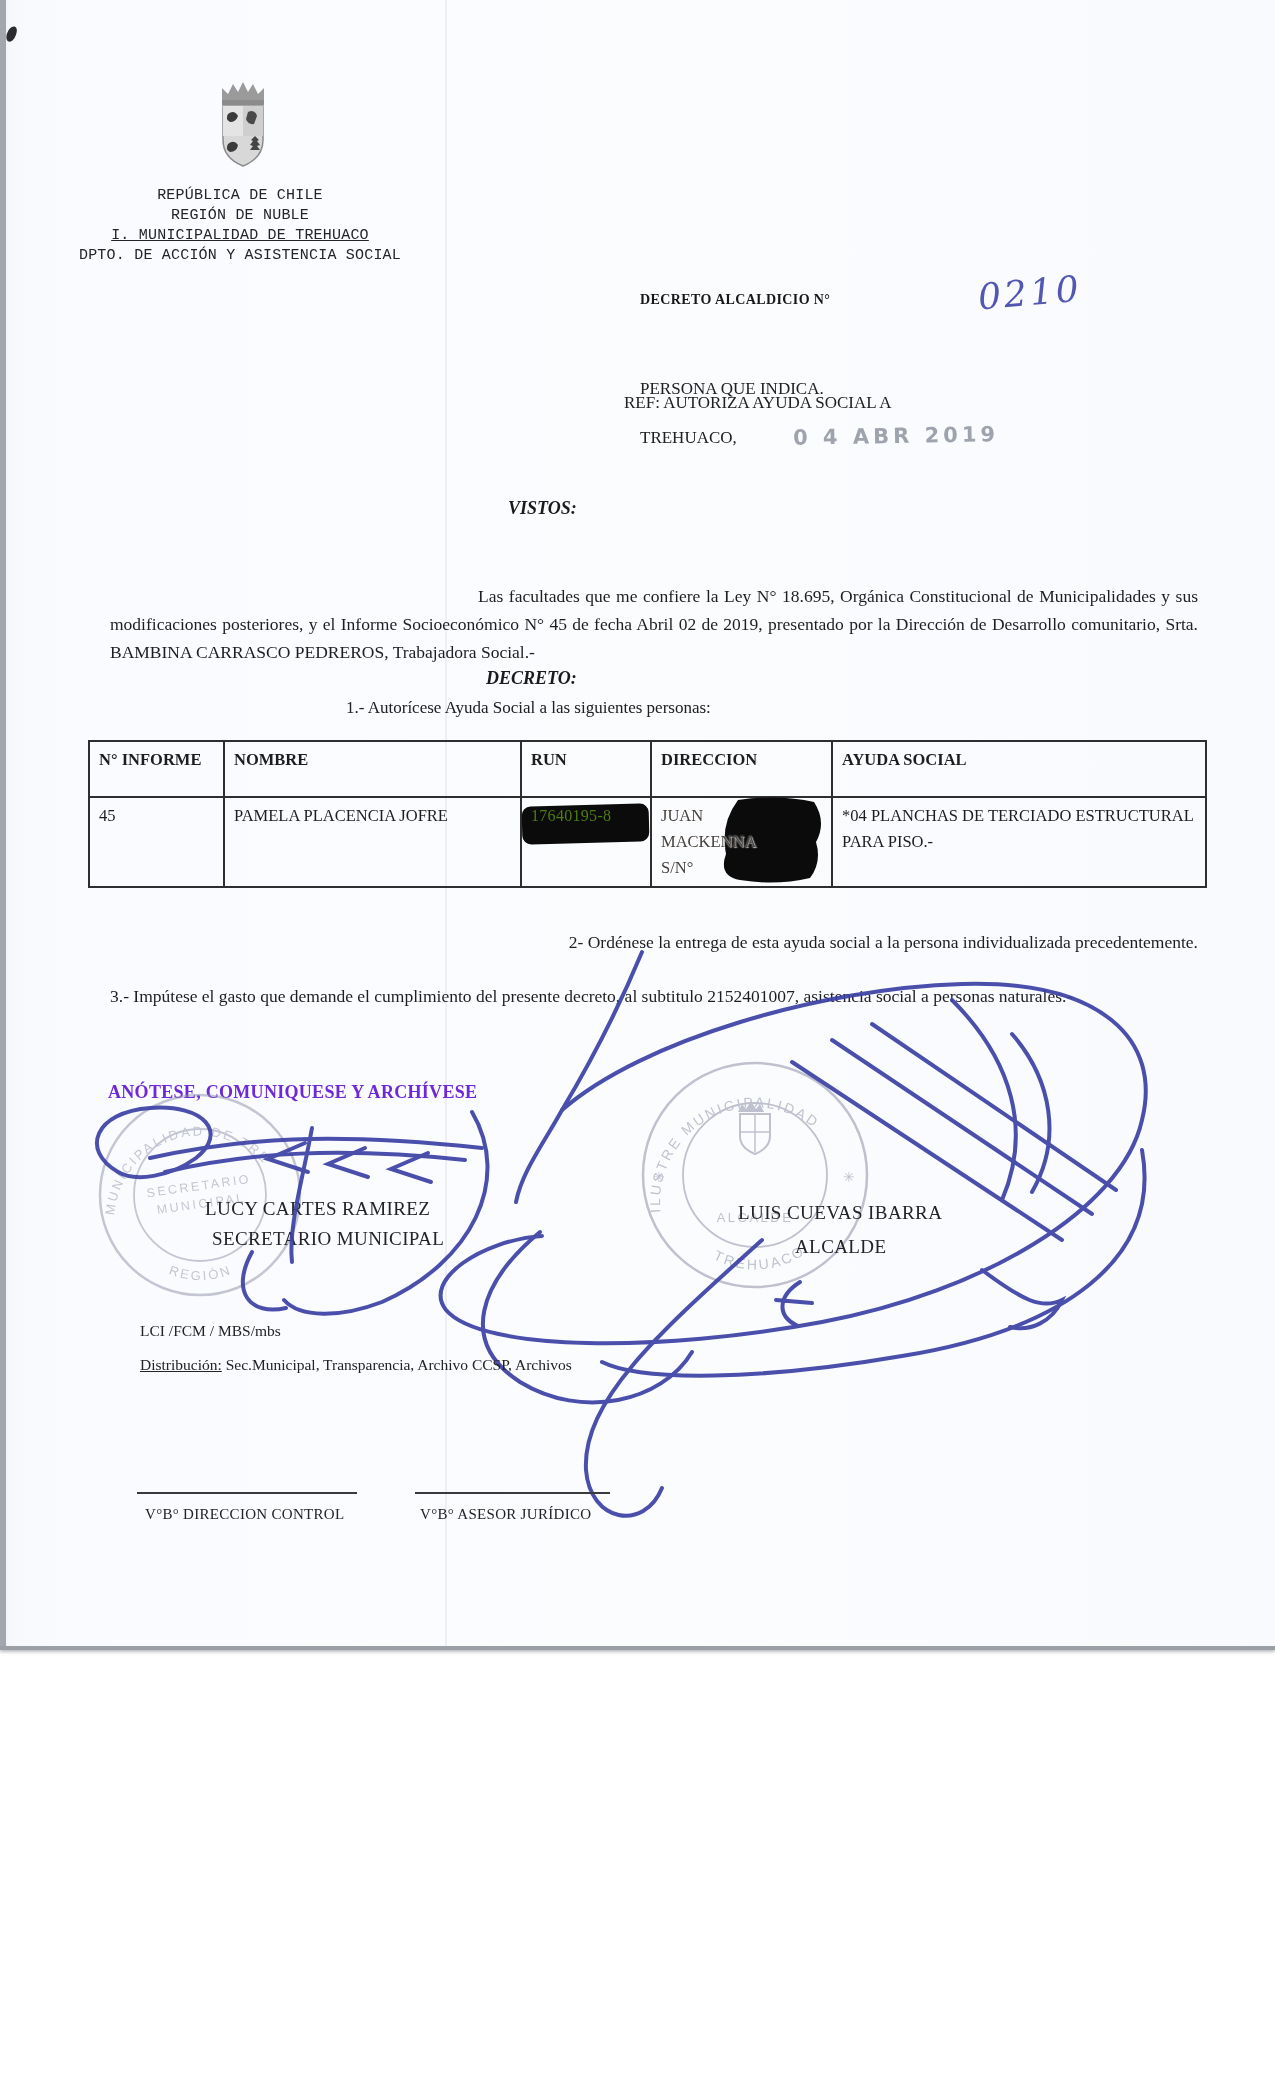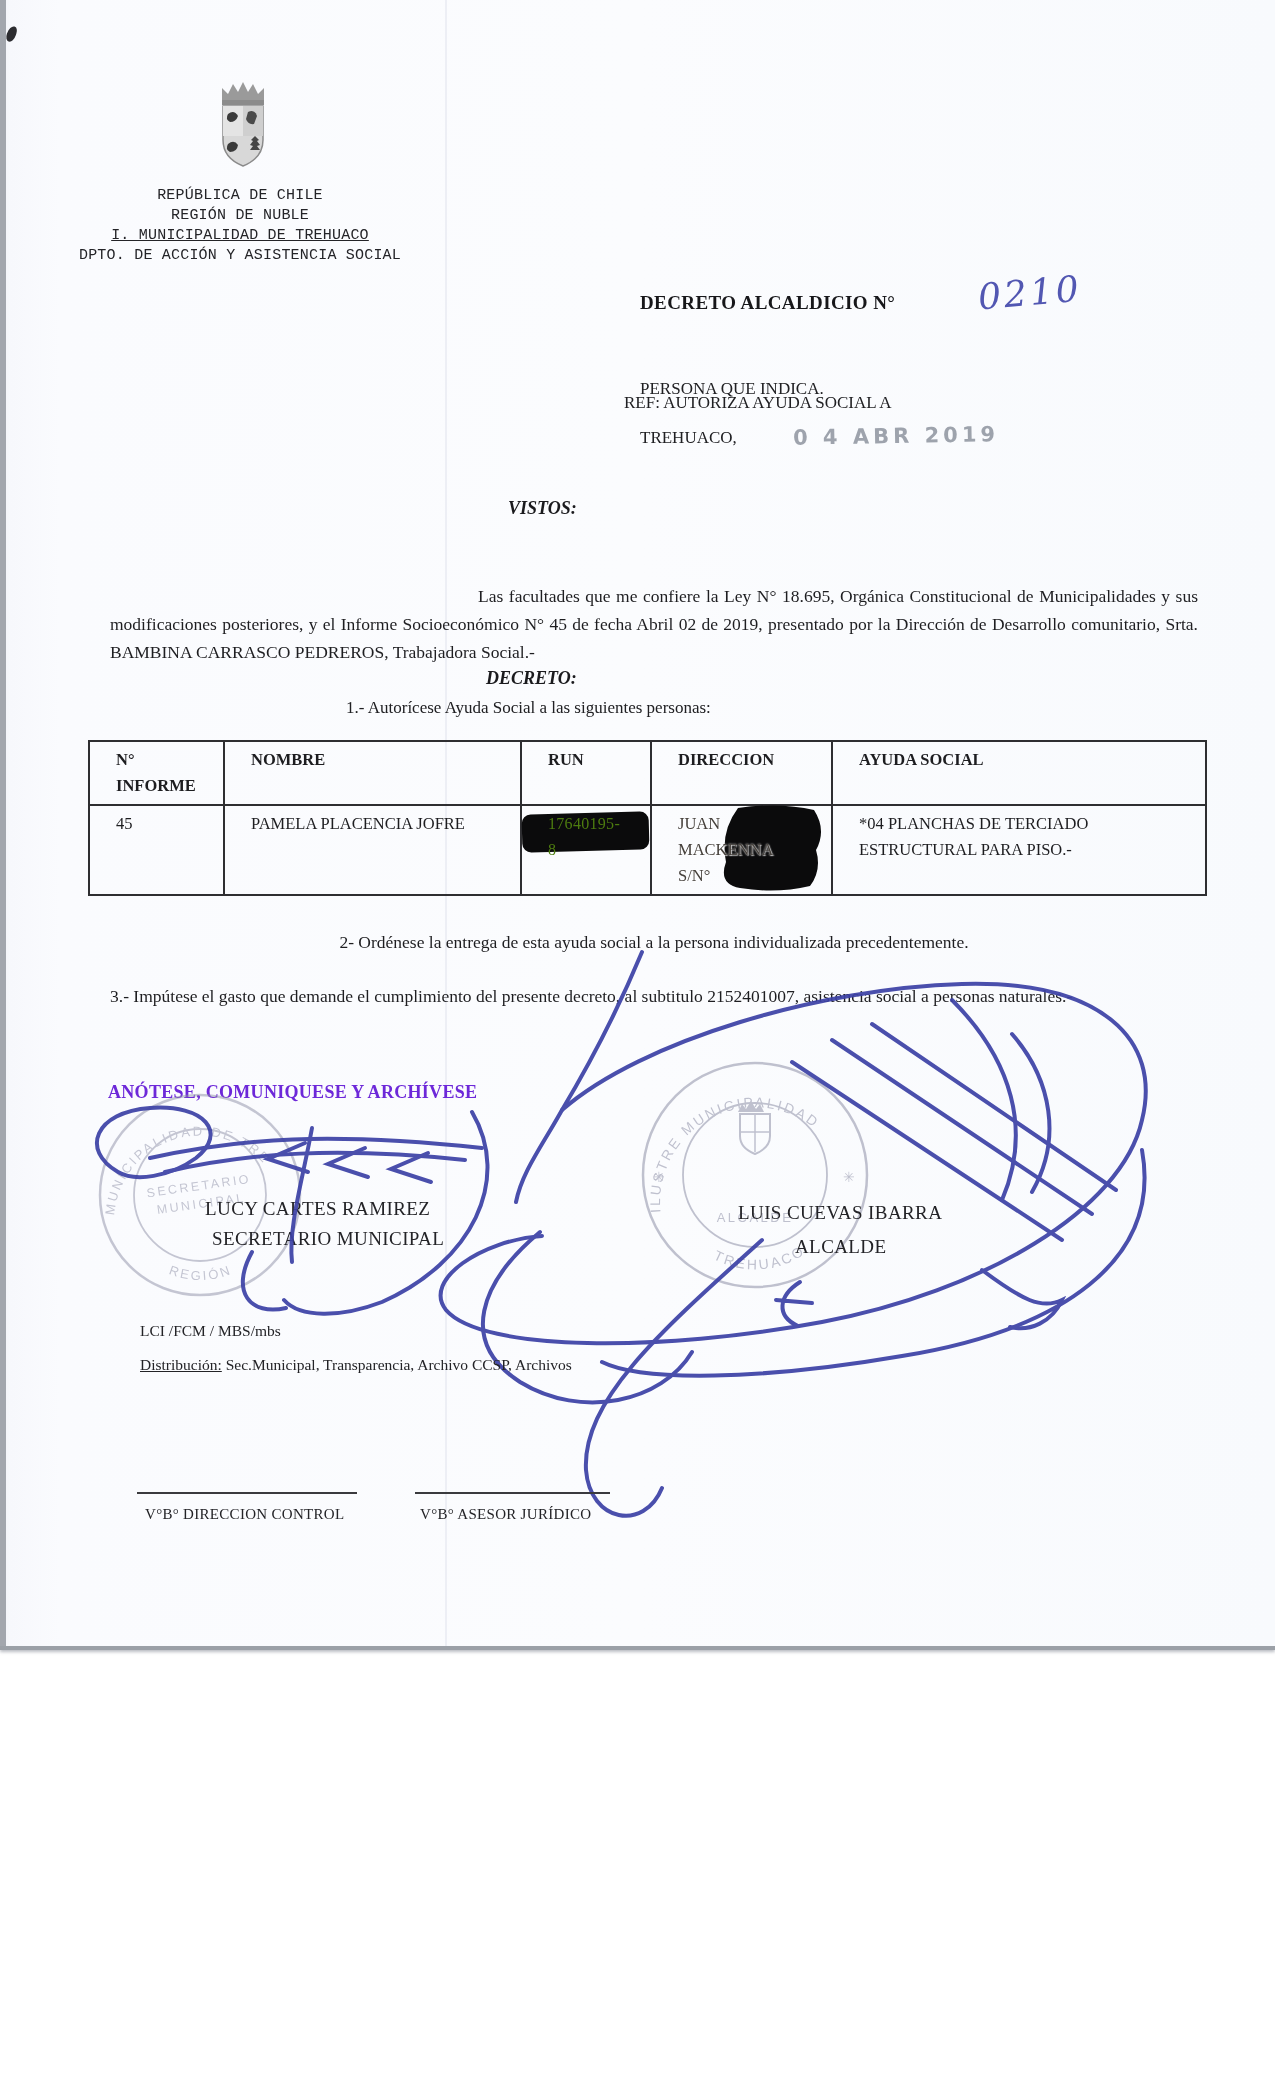--- a/index.html
+++ b/index.html
@@ -8,30 +8,30 @@
   .scan{position:absolute;left:0;top:0;width:1275px;height:1646px;
         background:linear-gradient(90deg,#eef0f5 0px,#f7f8fc 10px,#fafbfe 60px,#fbfcfe 50%,#f8fafd 100%);
         border-bottom:4px solid #9ba0a7;box-shadow:0 2px 3px rgba(130,135,145,.55);}
   .edge-strip{position:absolute;left:0;top:0;width:6px;height:1646px;background:#a2a6ad;}
   .fold-line{position:absolute;left:445px;top:0;width:2px;height:1646px;background:rgba(175,185,205,.18);}
   .staple-mark{position:absolute;left:7px;top:26px;width:9px;height:16px;background:#2c2c30;
                border-radius:60% 40% 55% 45%;transform:rotate(18deg);}
   .abs{position:absolute;}
   .hdr{font-size:15px;letter-spacing:.2px;line-height:20px;text-align:center;color:#242428;font-family:Liberation Mono, monospace;}
   .hdr-u{text-decoration:underline;}
-  .title{font-weight:bold;font-size:19px;letter-spacing:.4px;color:#17171a;}
+  .title{font-weight:bold;font-size:14px;letter-spacing:.4px;color:#17171a;}
   .handnum{font-family:"DejaVu Serif",serif;font-style:italic;font-size:36px;color:#444aac;
            letter-spacing:3px;transform:rotate(-5deg);opacity:.92;}
   .body-txt{font-size:17px;color:#202023;}
   .datestamp{font-family:"DejaVu Sans","Liberation Sans",sans-serif;font-weight:bold;font-size:21px;
              color:#8e949f;letter-spacing:4px;opacity:.85;transform:rotate(-1deg);}
   .vistos-lbl,.decreto-lbl{font-weight:bold;font-style:italic;font-size:18px;color:#1a1a1d;}
   .para{font-size:17.5px;line-height:28px;text-align:justify;color:#1e1e21;}
   .doc-table{border-collapse:collapse;table-layout:fixed;background:transparent;}
-  .doc-table td,.doc-table th{border:2px solid #2e2e31;vertical-align:top;padding:5px 26px;
+  .doc-table td,.doc-table th{border:2px solid #2e2e31;vertical-align:top;padding:5px 9px;
        font-size:16.5px;line-height:26px;text-align:left;font-family:"Liberation Serif",serif;color:#1d1d20;}
   .doc-table th{font-weight:bold;}
   .cell-just{text-align:justify;}
   .redact-run{position:absolute;left:0px;top:7px;width:127px;height:38px;background:#0b0b0c;
               border-radius:9px;transform:rotate(-1.5deg);}
   .run-text{position:relative;color:#4d7c0f;font-size:16px;letter-spacing:.3px;z-index:2;}
   .dir-text{position:relative;z-index:2;width:100px;color:#46413c;
             text-shadow:0 0 2px rgba(255,255,255,.95),1px 1px 1px rgba(255,255,255,.7);}
   .closing{font-weight:bold;font-size:18px;letter-spacing:.3px;color:#6d28d9;}
   .sig-name{font-size:19px;letter-spacing:.4px;color:#232327;}
@@ -113,21 +113,21 @@
         <svg class="abs" style="left:58px;top:-2px;z-index:1;" width="125" height="88" viewBox="0 0 125 88">
           <path d="M28,4 Q70,-2 104,6 Q117,26 106,46 Q112,66 100,82 Q66,90 30,84 Q8,80 16,58 Q10,28 28,4 Z" fill="#0b0b0c"></path>
         </svg>
         <div class="dir-text">JUAN MACKENNA S/N°</div>
       </td>
       <td class="cell-just">*04 PLANCHAS DE TERCIADO ESTRUCTURAL PARA PISO.-</td>
     </tr>
   </tbody>
     </table>
 
-  <div class="abs para" style="left:110px;top:928px;width:1088px;text-align:center;">2- Ordénese la entrega de esta ayuda social a la persona individualizada precedentemente.</div>
+  <div class="abs para" style="left:110px;top:928px;width:1088px;text-align:right;">2- Ordénese la entrega de esta ayuda social a la persona individualizada precedentemente.</div>
   <div class="abs para" style="left:110px;top:982px;width:1088px;">3.- Impútese el gasto que demande el cumplimiento del presente decreto, al subtitulo 2152401007, asistencia social a personas naturales.-</div>
 
   <div class="abs closing" style="left:108px;top:1082px;">ANÓTESE, COMUNIQUESE Y ARCHÍVESE</div>
 
   <svg class="overlay" width="1275" height="1646" viewBox="0 0 1275 1646">
 
     <g opacity="0.5">
       <circle cx="200" cy="1195" r="100" fill="none" stroke="#8f91a8" stroke-width="2.5"></circle>
       <circle cx="200" cy="1195" r="66" fill="none" stroke="#8f91a8" stroke-width="1.8"></circle>
       <defs>

